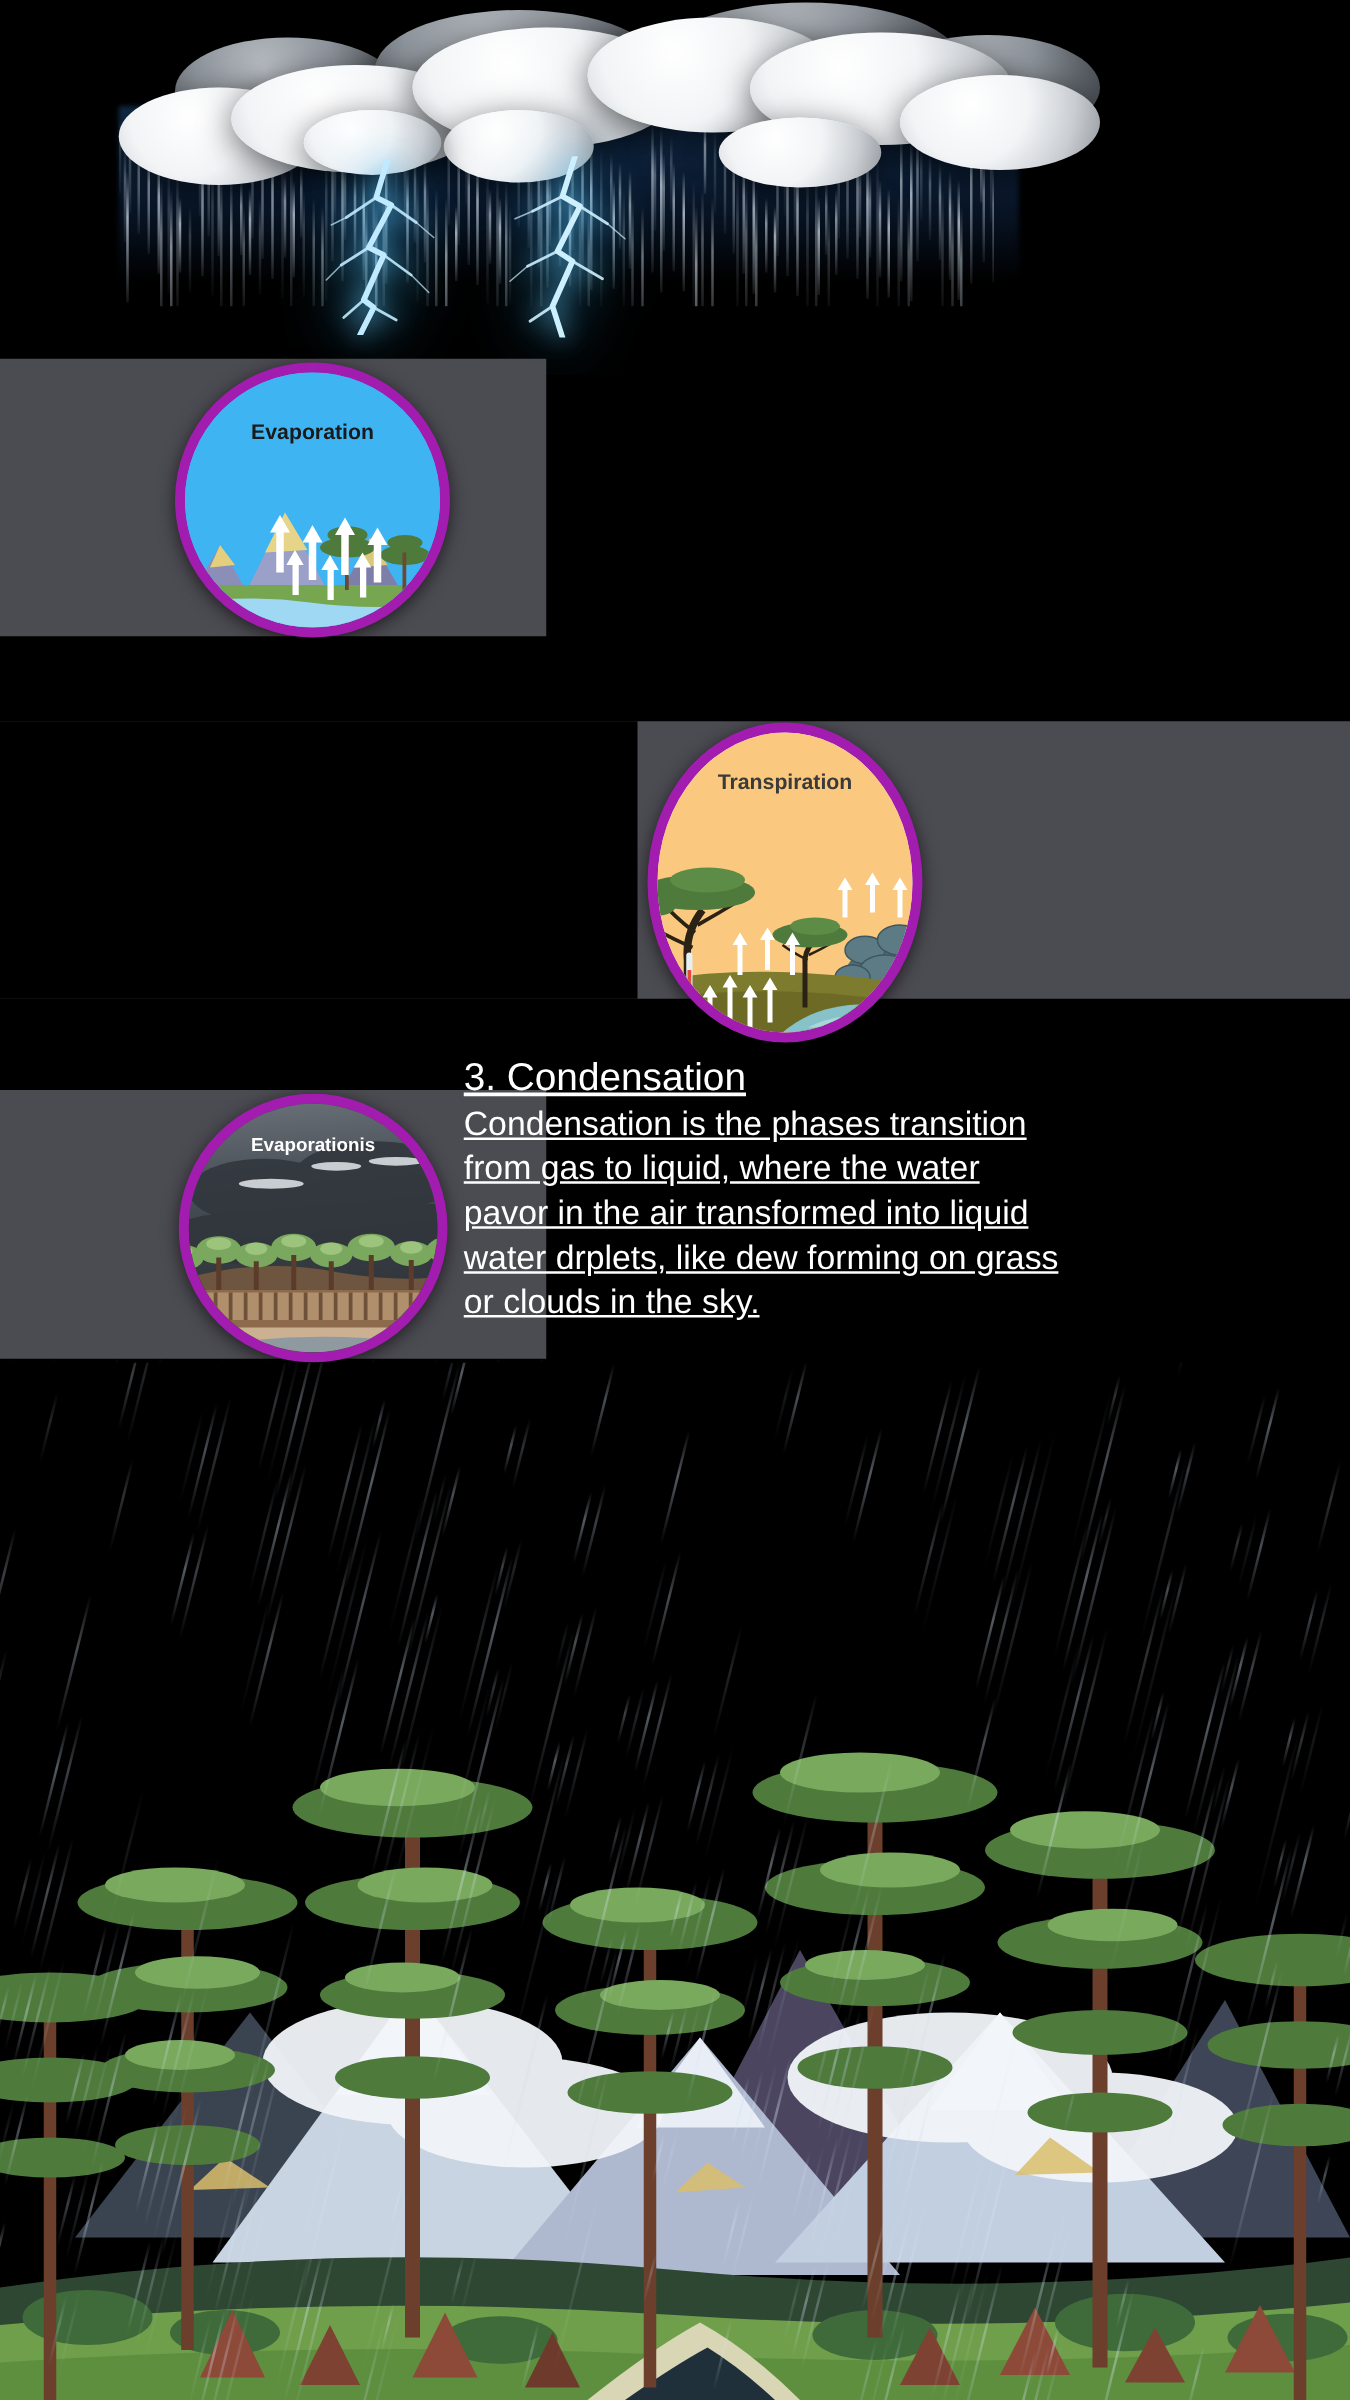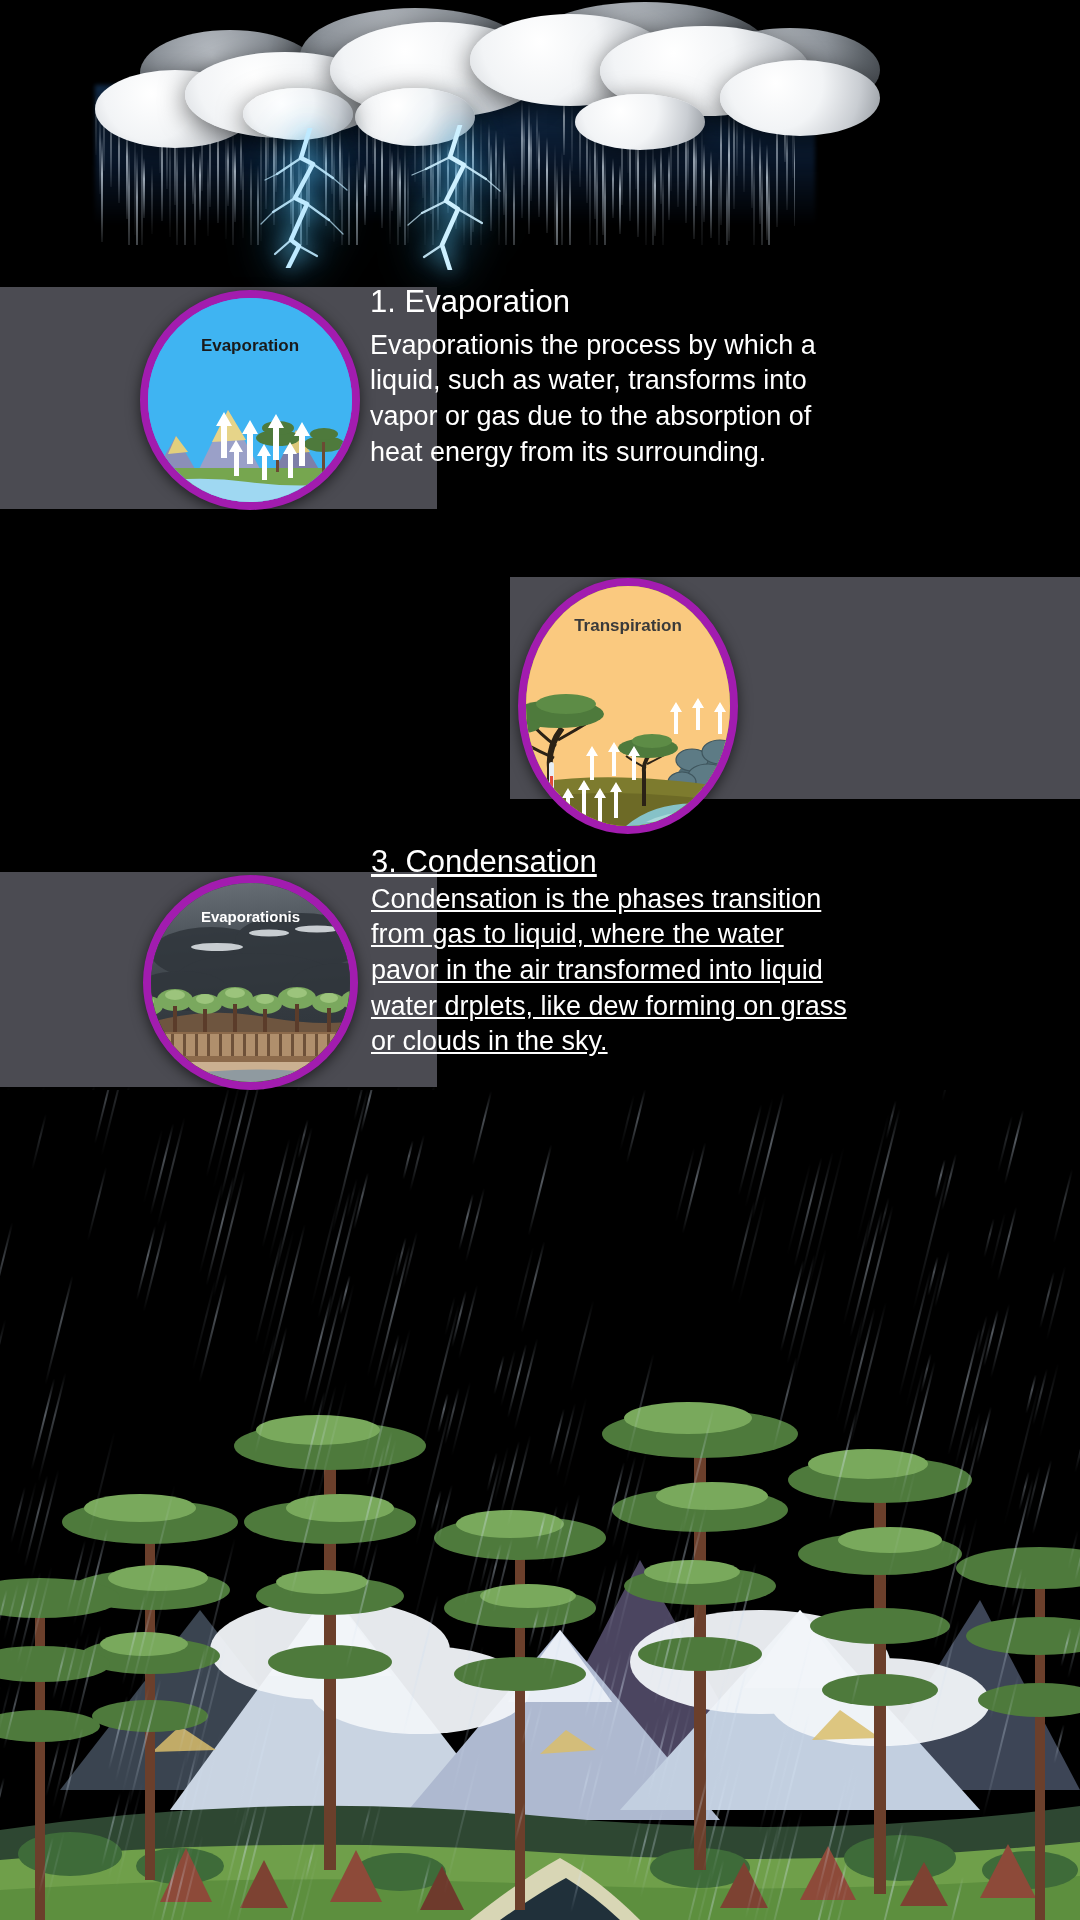--- a/index.html
+++ b/index.html
@@ -69,21 +69,21 @@
     border:8px solid #a21caf; box-shadow:0 3px 14px rgba(0,0,0,.6);font-weight:bold;
   }
   .circ .cap {
     position:absolute; left:0; right:0; text-align:center;
     font-size:17px; z-index:9; font-family:"Liberation Sans", sans-serif;
   }
   
   .circ-evap { left:140px; top:290px; width:220px; height:220px; background:#3fb4f2; }
   .circ-evap .cap { top:38px; color:#1a1a1a; }
   
-  .circ-trans { left:518px; top:578px; width:220px; height:256px; background:#84cc16; }
+  .circ-trans { left:518px; top:578px; width:220px; height:256px; background:#e5e5e5; }
   .circ-trans .cap { top:30px; color:#3a3a3a; }
   
   .circ-cond { left:143px; top:875px; width:215px; height:215px; background:#3e454b; }
   .circ-cond .cap { top:25px; color:#ffffff; font-size:15px; }
 
   .sky { position:absolute; left:0; right:0; top:0; bottom:0; }
   .ground { position:absolute; left:-10%; right:-10%; bottom:0; }
 
   
   .forest { position:absolute; left:0; top:1090px; width:1080px; height:830px; overflow:hidden; background:#000; }
@@ -334,24 +334,20 @@
         <polygon points="122,38 130,52 125,52 125,82 119,82 119,52 114,52"></polygon>
         <polygon points="148,32 156,46 151,46 151,78 145,78 145,46 140,46"></polygon>
         <polygon points="174,40 182,54 177,54 177,84 171,84 171,54 166,54"></polygon>
         <polygon points="108,58 115,70 111,70 111,94 106,94 106,70 101,70"></polygon>
         <polygon points="136,62 143,74 139,74 139,98 134,98 134,74 129,74"></polygon>
         <polygon points="162,60 169,72 165,72 165,96 160,96 160,72 155,72"></polygon>
       </g>
     </svg>
   </div>
 
-  <div class="sec sec1">
-    <div class="sec-heading">1. Evaporation</div>
-    <div class="sec-body">Evaporationis the process by which a liquid, such as water, transforms into vapor or gas due to the absorption of heat energy from its surrounding.</div>
-  </div>
 
 
   <div class="circ circ-trans">
     <div class="sky" style="background:#fac97f;"></div>
     <div class="cap">Transpiration</div>
     <svg class="ground" viewBox="0 0 240 150" width="240" height="150" preserveAspectRatio="none">
 
       <path d="M150,150 Q170,74 210,70 Q250,72 250,150 Z" fill="#4f6b74"></path>
       <g fill="#5d7b85" stroke="#3f565e" stroke-width="1.2">
         <ellipse cx="186" cy="84" rx="16" ry="11"></ellipse>

